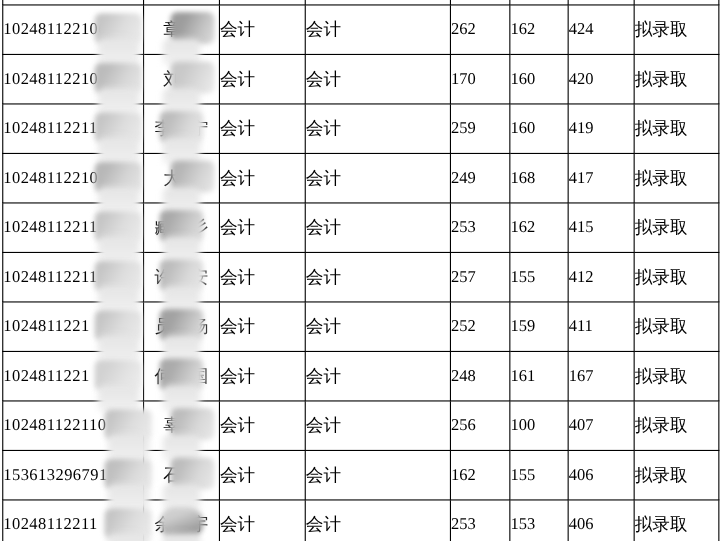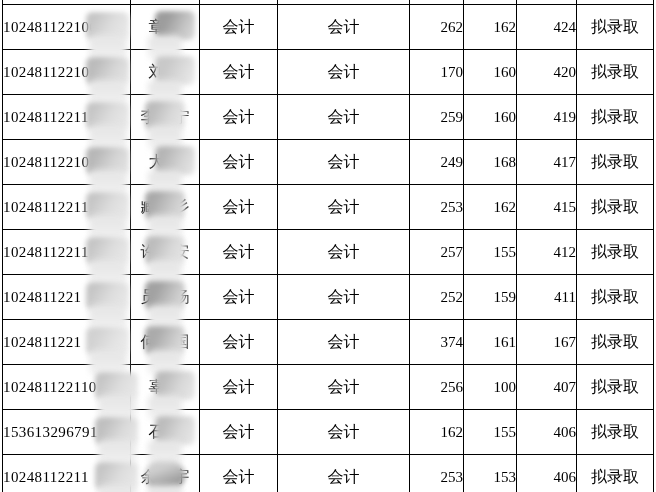--- a/index.html
+++ b/index.html
@@ -14,22 +14,22 @@
     border-collapse:collapse;table-layout:fixed;width:651px;
   }
   table.grid tr{height:44px;}
   table.grid td{
     border:1px solid #000;padding:0;position:relative;
     height:44px;vertical-align:middle;overflow:visible;
     background:transparent;
   }
   .c-id{text-align:left;padding-left:9px;font-size:15px;letter-spacing:0.4px;}
   .c-nm{text-align:center;font-size:16px;}
-  .c-cn{text-align:center;font-size:16px;}
-  .c-num{text-align:right;font-size:15px;}
+  .c-cn{font-size:16px;}
+  .c-num{text-align:left;font-size:15px;}
   .idp{position:relative;z-index:1;}
   .ids{position:absolute;right:6px;top:50%;transform:translateY(-50%);font-size:15px;z-index:1;}
   .np,.ns{position:relative;z-index:1;}
   .ns{opacity:.85;}
   .ngap{display:inline-block;width:17px;}
   
   .blob{position:absolute;border-radius:6px;z-index:2;pointer-events:none;}
   .id-b1{left:83px;top:7px;width:43px;height:28px;
          background:linear-gradient(120deg,#c6c6c6 20%,#dddddd 55%,#ececec);
          filter:blur(2.5px);}
@@ -323,21 +323,21 @@
       <span class="blob nm-b1"></span>
       <span class="blob nm-b2"></span>
     </td>
     <td class="c-cn">
       <span>会计</span>
     </td>
     <td class="c-cn">
       <span>会计</span>
     </td>
     <td class="c-num">
-      <span>374</span>
+      <span>248</span>
     </td>
     <td class="c-num">
       <span>161</span>
     </td>
     <td class="c-num">
       <span>167</span>
     </td>
     <td class="c-cn">
       <span>拟录取</span>
     </td>

